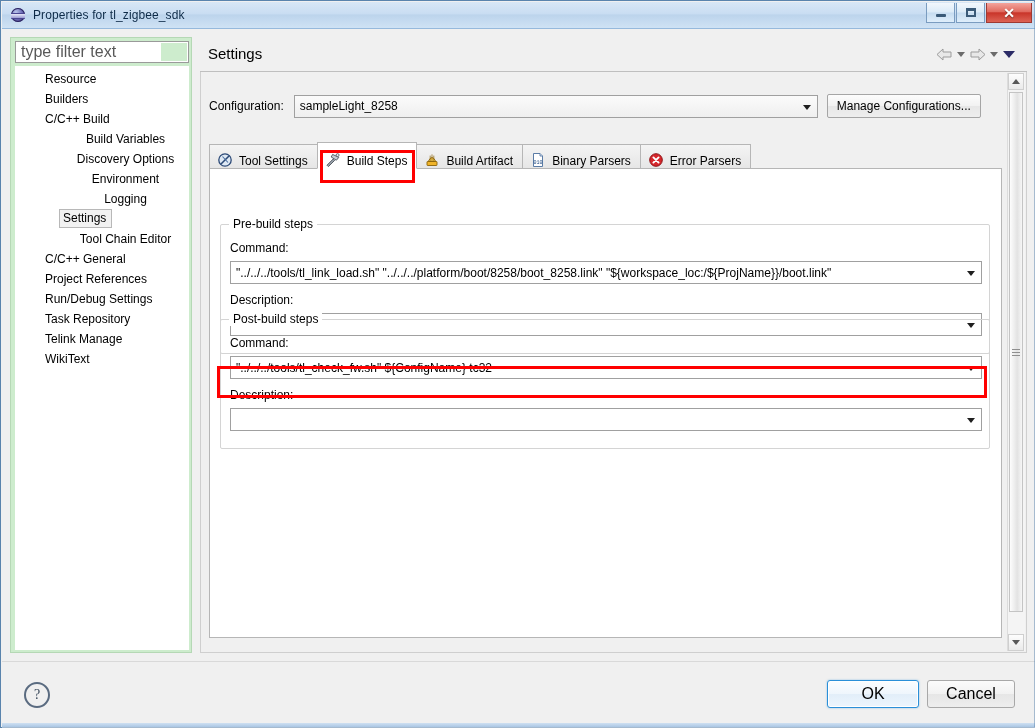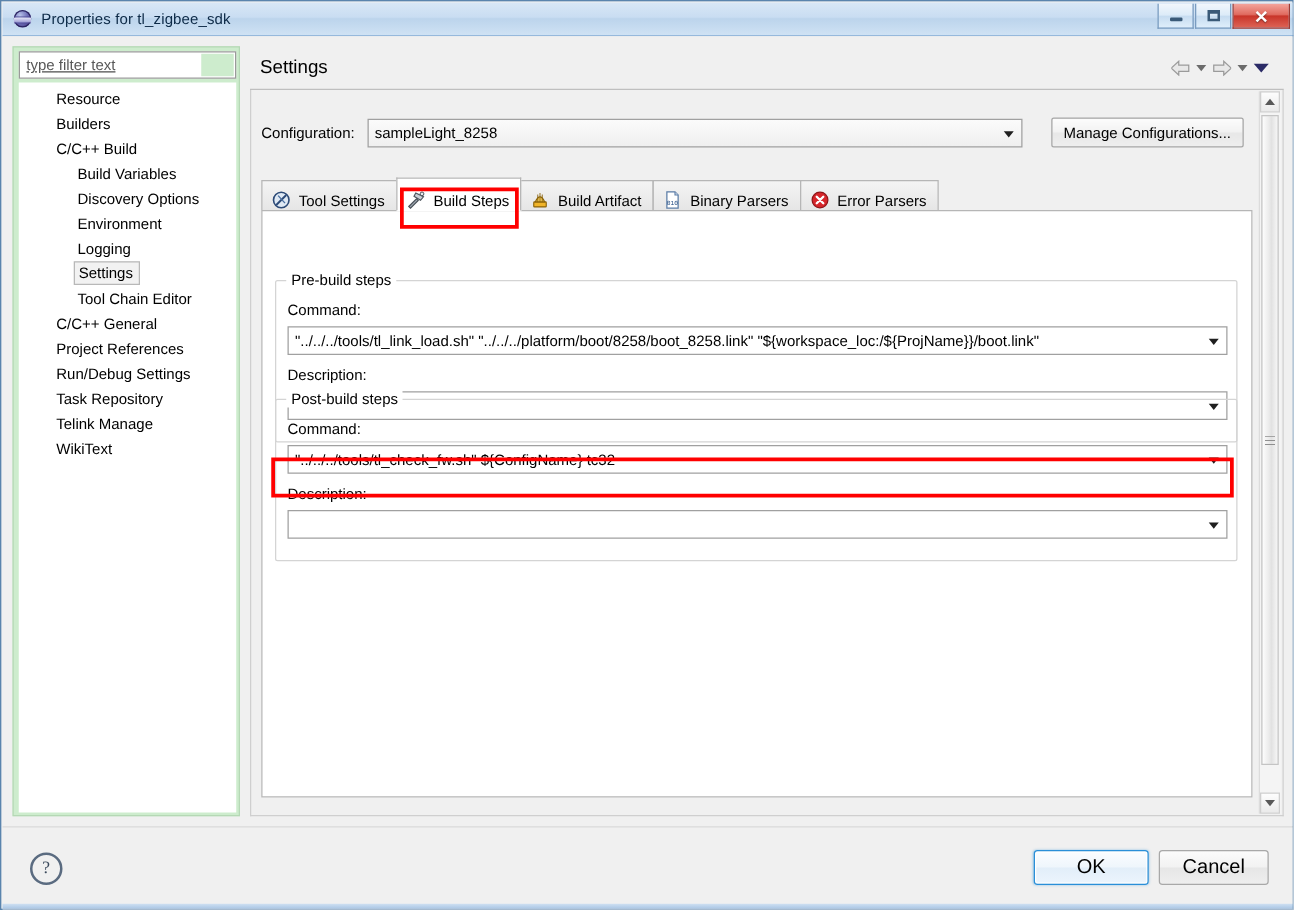--- a/index.html
+++ b/index.html
@@ -138,26 +138,25 @@
     background: #ffffff;
     border: 1px solid #9a9a9a;
     display: flex;
     align-items: center;
   }
   .filter-input {
     border: none;
     outline: none;
     background: transparent;
     font-family: "Liberation Sans", sans-serif;
-    font-size: 12px;
+    font-size: 16px;
     color: #4d4d4d;
     padding: 0 0 0 5px;
     width: 140px;
     height: 18px;
-    text-decoration: underline;
   }
   .filter-input::placeholder { color: #585858; opacity: 1; }
   .filter-green {
     position: absolute;
     right: 1px; top: 1px;
     width: 26px; height: 18px;
     background: #cdeccd;
   }
   .tree-list {
     position: absolute;
@@ -171,21 +170,21 @@
   }
   .tree-item {
     height: 20px;
     line-height: 20px;
     font-size: 12px;
     color: #000000;
     padding-left: 30px;
     white-space: nowrap;
     box-sizing: border-box;
   }
-  .tree-item.lvl2 { padding-left: 47px; }
+  .tree-item.lvl2 { padding-left: 47px; text-align: center; }
   .tree-item.selected {
     display: inline-block;
     background: #f2f2f2;
     border: 1px solid #b8b8b8;
     padding-left: 3px;
     padding-right: 5px;
     margin-left: 44px;
     height: 19px;
     line-height: 17px;
   }
@@ -276,21 +275,21 @@
     width: 0; height: 0;
     border-left: 4px solid transparent;
     border-right: 4px solid transparent;
     border-top: 5px solid #1f1f1f;
   }
   .config-combo {
     width: 524px;
     background: linear-gradient(to bottom, #fbfbfb, #efefef);
   }
   .manage-btn {
-    margin-left: 23px;
+    margin-left: 9px;
     height: 24px;
     box-sizing: border-box;
     padding: 0 9px;
     font-family: "Liberation Sans", sans-serif;
     font-size: 12px;
     color: #000000;
     background: linear-gradient(to bottom, #fcfcfc 0%, #f2f2f2 48%, #e7e7e7 52%, #eeeeee 100%);
     border: 1px solid #a5a5a5;
     border-radius: 2px;
     display: flex;

